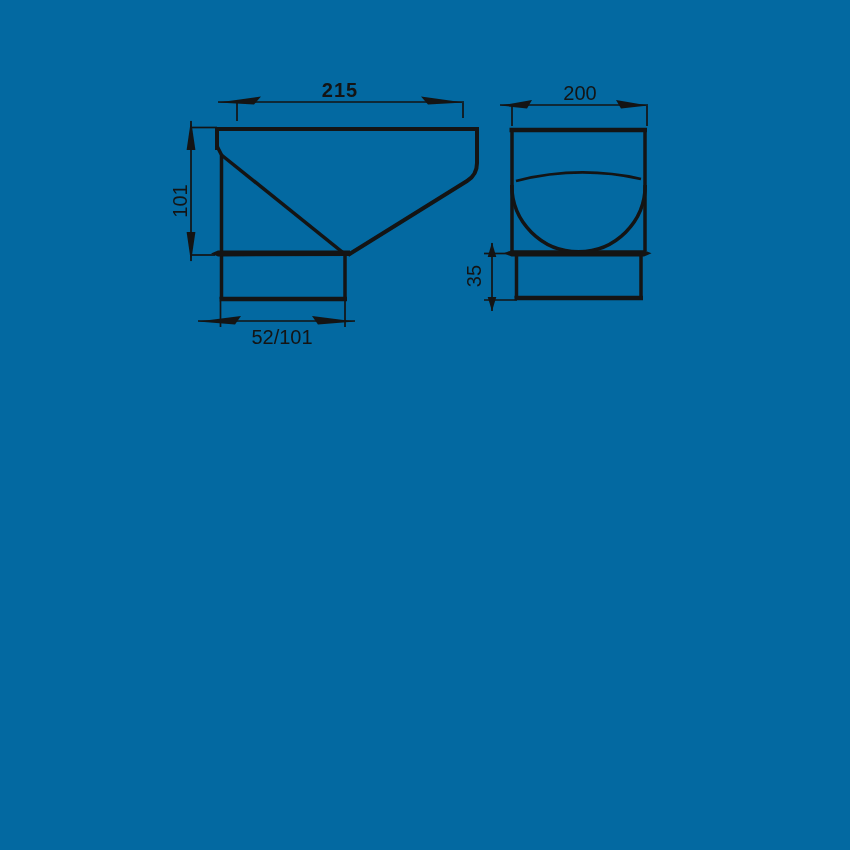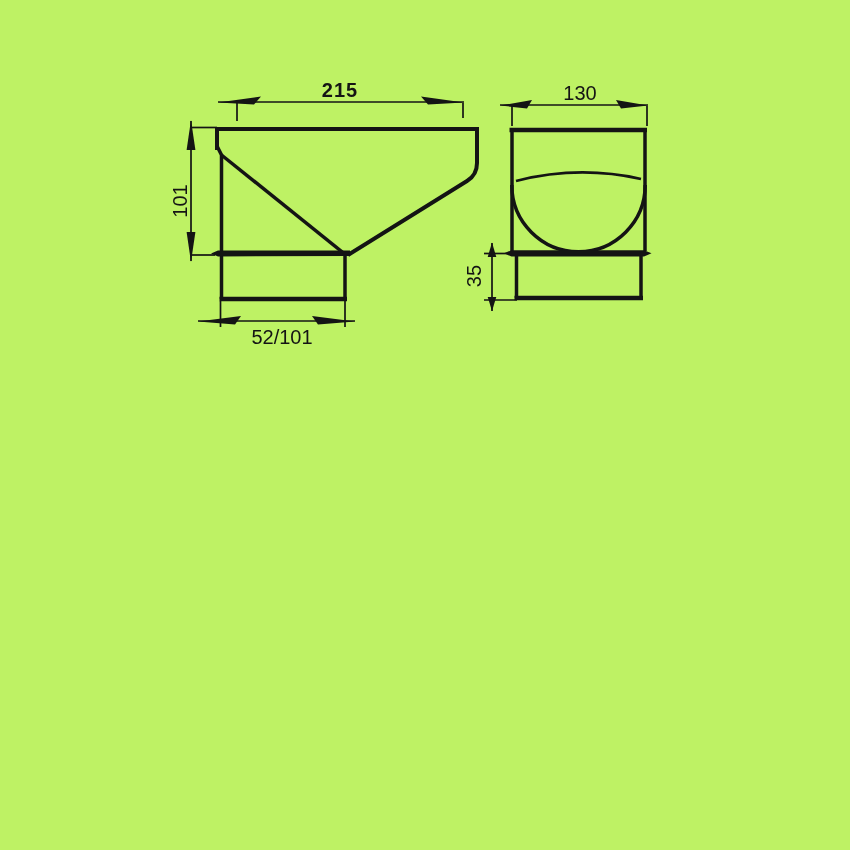--- a/index.html
+++ b/index.html
@@ -4,21 +4,21 @@
 <style>
   html, body {
     margin: 0;
     padding: 0;
     background: #ffffff;
   }
   .canvas {
     position: relative;
     width: 850px;
     height: 850px;
-    background: #bef264;
+    background: #0369a1;
     overflow: hidden;
     font-family: "Liberation Sans", sans-serif;
   }
   .canvas svg {
     position: absolute;
     left: 0;
     top: 0;
   }
   .dim-label {
     position: absolute;
@@ -115,17 +115,17 @@
       <path d="M 484 300 L 517 300"></path>
     </g>
   </svg>
 
   <div class="dim-label bold" style="left:300px; top:80px; width:80px;">215</div>
 
   <div class="dim-label rot" style="left:140px; top:191px; width:80px; height:20px;">101</div>
 
   <div class="dim-label" style="left:232px; top:327px; width:100px;">52/101</div>
 
-  <div class="dim-label" style="left:540px; top:83px; width:80px;">130</div>
+  <div class="dim-label" style="left:540px; top:83px; width:80px;">200</div>
 
   <div class="dim-label rot" style="left:444px; top:266px; width:60px; height:20px;">35</div>
 
 </div>
 
 </body></html>

